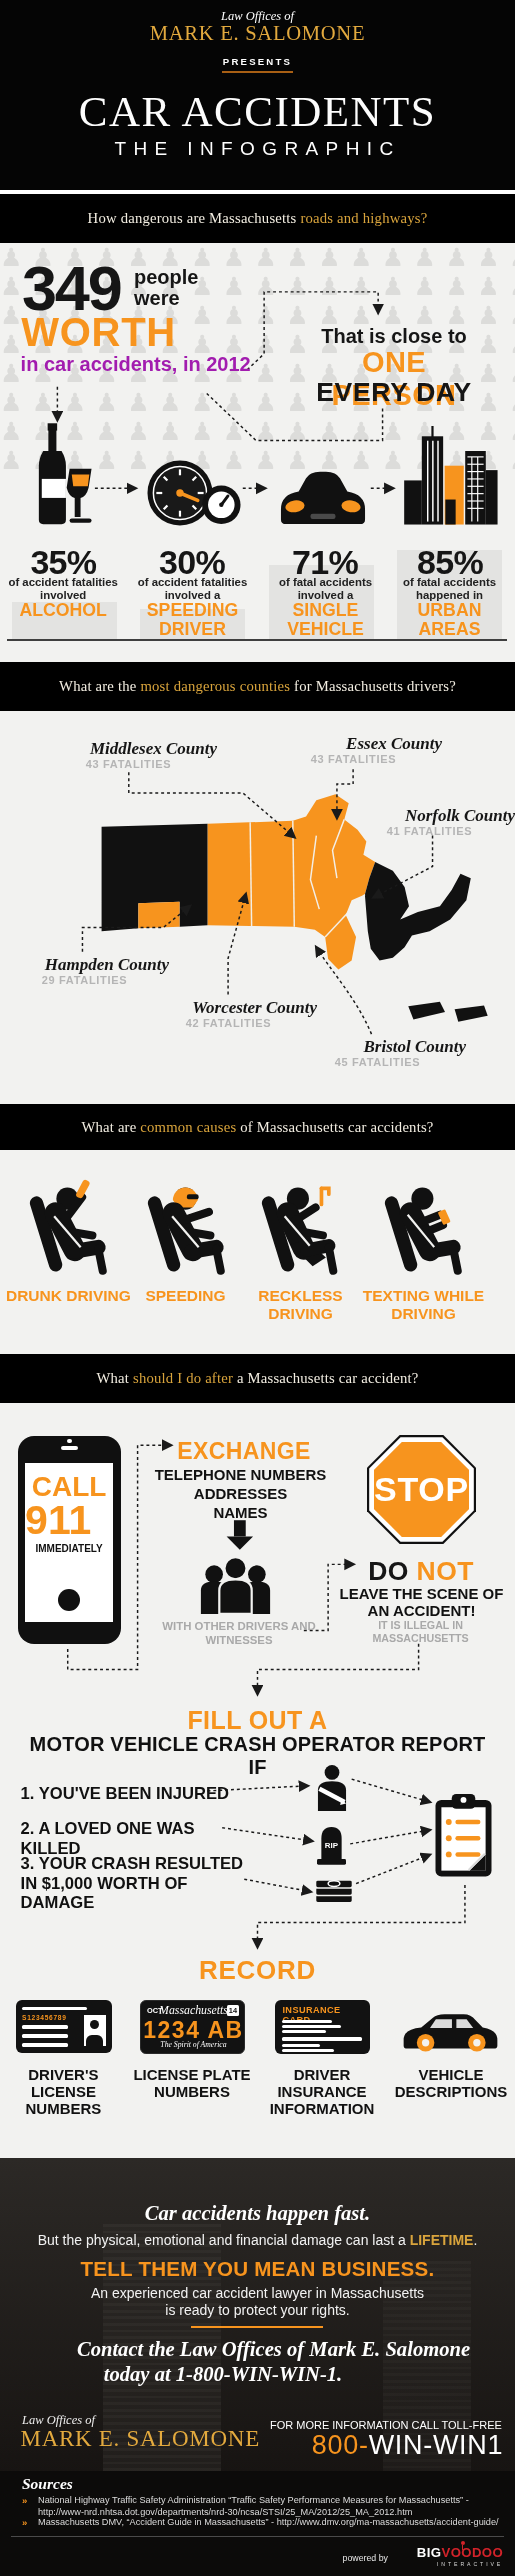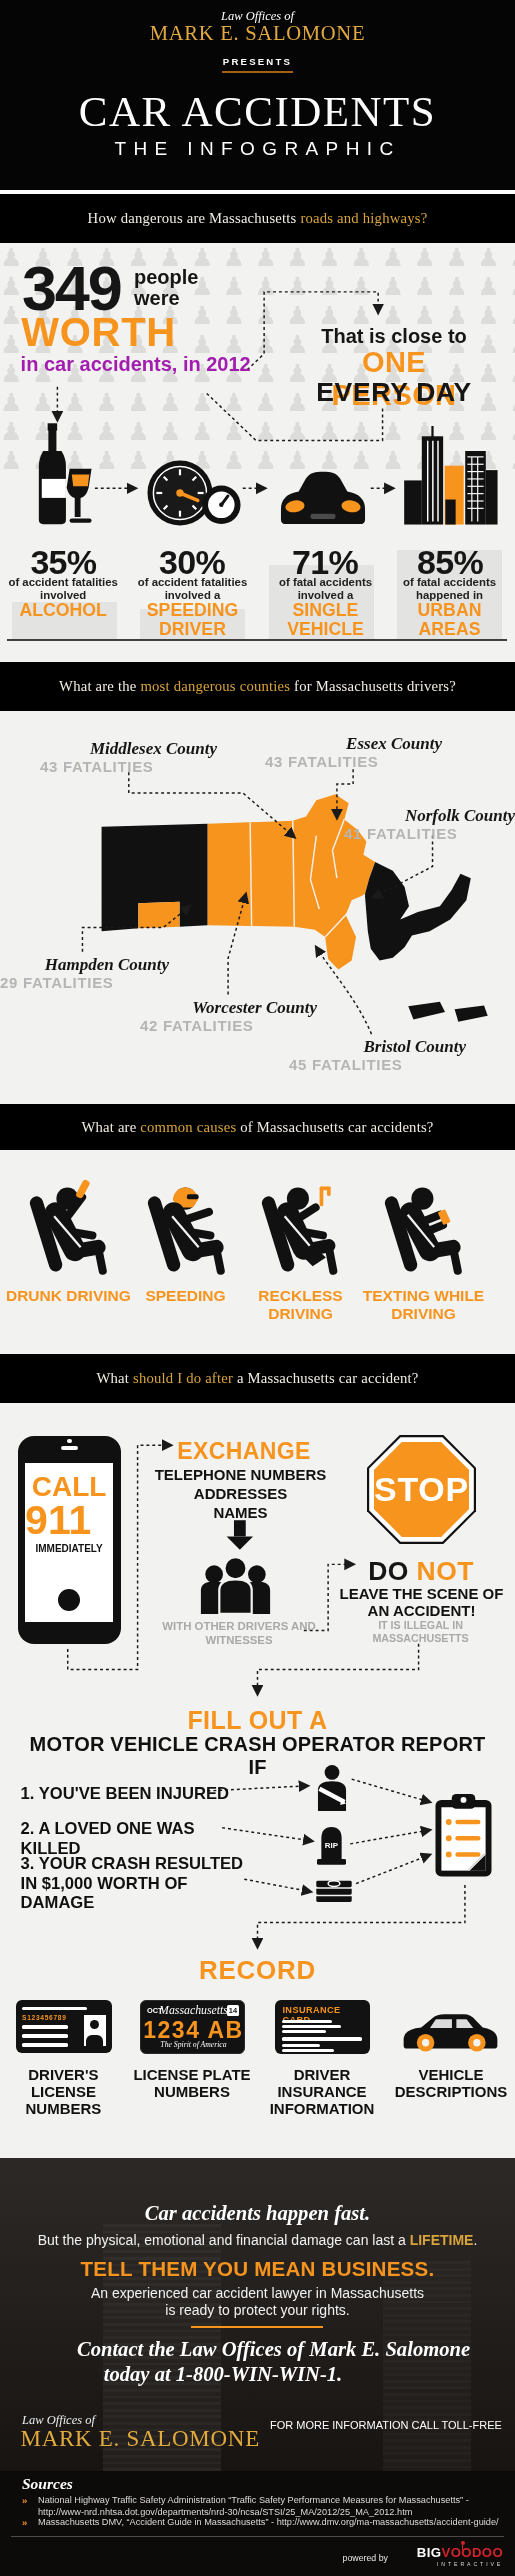--- a/index.html
+++ b/index.html
@@ -49,21 +49,21 @@
   .pct{top:300px;width:118px;font-size:34px;letter-spacing:-0.7px;color:#161616;text-align:center}
   .pdesc{top:333px;width:125px;font-size:11.4px;line-height:1.15;color:#222;text-align:center}
   .pkey{top:358px;width:125px;font-size:17.7px;line-height:1.08;text-align:center}
   .gbox{background:var(--box)}
   #stats-rule{top:396px;left:7.4px;width:500px;height:2.2px;background:#3f3f3f}
 
   
   #qbar2{top:662px;height:49px}
   #map-sec{top:712px;height:392px;background:var(--lt)}
   .cname{font-family:Liberation Serif, serif;font-weight:bold;font-style:italic;font-size:17px;color:#161616;text-align:right}
-  .cfat{font-size:15px;letter-spacing:0.7px;color:#b5b5b5;text-align:left;font-weight:bold}
+  .cfat{font-size:11px;letter-spacing:0.7px;color:#b5b5b5;text-align:center;font-weight:bold}
 
   
   #qbar3{top:1104px;height:46px}
   #causes{top:1150px;height:204px;background:var(--lt)}
   .cause-label{top:137px;width:125px;font-size:15.5px;line-height:1.15;text-align:center}
 
   
   #qbar4{top:1354px;height:49px}
   #steps{top:1404px;height:754px;background:var(--lt)}
   #phone{top:32px;left:17.7px;width:103px;height:208px;background:#101010;border-radius:16px}
@@ -567,20 +567,23 @@
     </div>
     <div class="abs sans x orange ctr" id="f-business">TELL THEM YOU MEAN BUSINESS.</div>
     <div class="abs sans ctr" id="f-lawyer1">An experienced car accident lawyer in Massachusetts</div>
     <div class="abs sans ctr" id="f-lawyer2">is ready to protect your rights.</div>
     <div class="abs" id="f-divider"></div>
     <div class="abs serif i b ctr" id="f-contact1">Contact the Law Offices of Mark E. Salomone</div>
     <div class="abs serif i b ctr" id="f-contact2">today at 1-800-WIN-WIN-1.</div>
     <div class="abs serif i" id="f-lawof">Law Offices of</div>
     <div class="abs serif" id="f-firm">MARK E. SALOMONE</div>
     <div class="abs sans" id="f-tollfree">FOR MORE INFORMATION CALL TOLL-FREE</div>
+    <div class="abs sans" id="f-phone">
+      <span class="orange">800-</span><span>WIN-WIN1</span>
+    </div>
   </div>
 
   <div class="sec" id="sources">
     <div class="abs serif i b" id="src-title">Sources</div>
     <div class="abs src-item" style="top:23.6px">
       <span class="bullet">»</span>
       <span>National Highway Traffic Safety Administration “Traffic Safety Performance Measures for Massachusetts” - http://www-nrd.nhtsa.dot.gov/departments/nrd-30/ncsa/STSI/25_MA/2012/25_MA_2012.htm</span>
     </div>
     <div class="abs src-item" style="top:46px">
       <span class="bullet">»</span>

